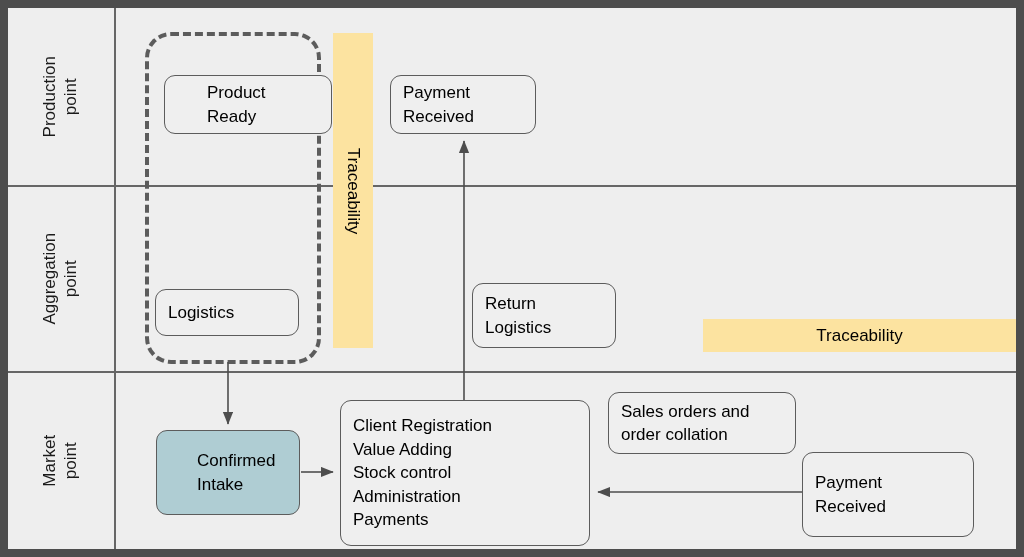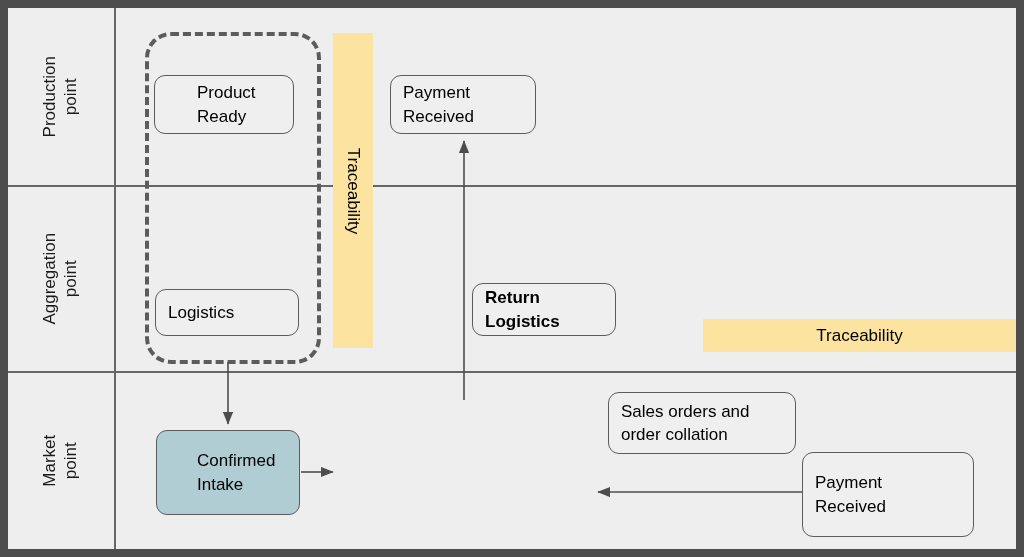--- a/index.html
+++ b/index.html
@@ -140,35 +140,40 @@
   <div class="dashed-group" style="left:145px; top:32px; width:176px; height:332px;"></div>
 
   <div class="trace-bar vertical" style="left:333px; top:33px; width:40px; height:315px;">
     <span>Traceability</span>
   </div>
 
   <div class="trace-bar" style="left:703px; top:319px; width:313px; height:33px;">
     <span>Traceability</span>
   </div>
 
-  <div class="node" style="left:154px; top:75px;  width:140px; height:59px;padding-left:42px;">Product
+  <div class="node" style="left:164px; top:75px;  width:168px; height:59px;padding-left:42px;">Product
 Ready</div>
 
 
   <div class="node" style="left:155px; top:289px; width:144px; height:47px;">Logistics</div>
 
   <div class="node" style="left:390px; top:75px;  width:146px; height:59px;">Payment
 Received</div>
 
-  <div class="node" style="left:472px; top:283px; width:144px; height:53px;font-weight:bold;">Return
+  <div class="node" style="left:472px; top:283px; width:144px; height:65px;">Return
 Logistics</div>
 
   <div class="node teal" style="left:156px; top:430px; width:144px; height:85px;">Confirmed
 Intake</div>
 
+  <div class="node" style="left:340px; top:400px; width:250px; height:146px;">Client Registration
+Value Adding
+Stock control
+Administration
+Payments</div>
 
   <div class="node" style="left:608px; top:392px; width:188px; height:62px;">Sales orders and
 order collation</div>
 
   <div class="node" style="left:802px; top:452px; width:172px; height:85px;">Payment
 Received</div>
 
   <svg id="connectors">
     <defs>
       <marker id="arrow" markerWidth="9" markerHeight="9" refX="7.5" refY="3.2" orient="auto" markerUnits="strokeWidth">

